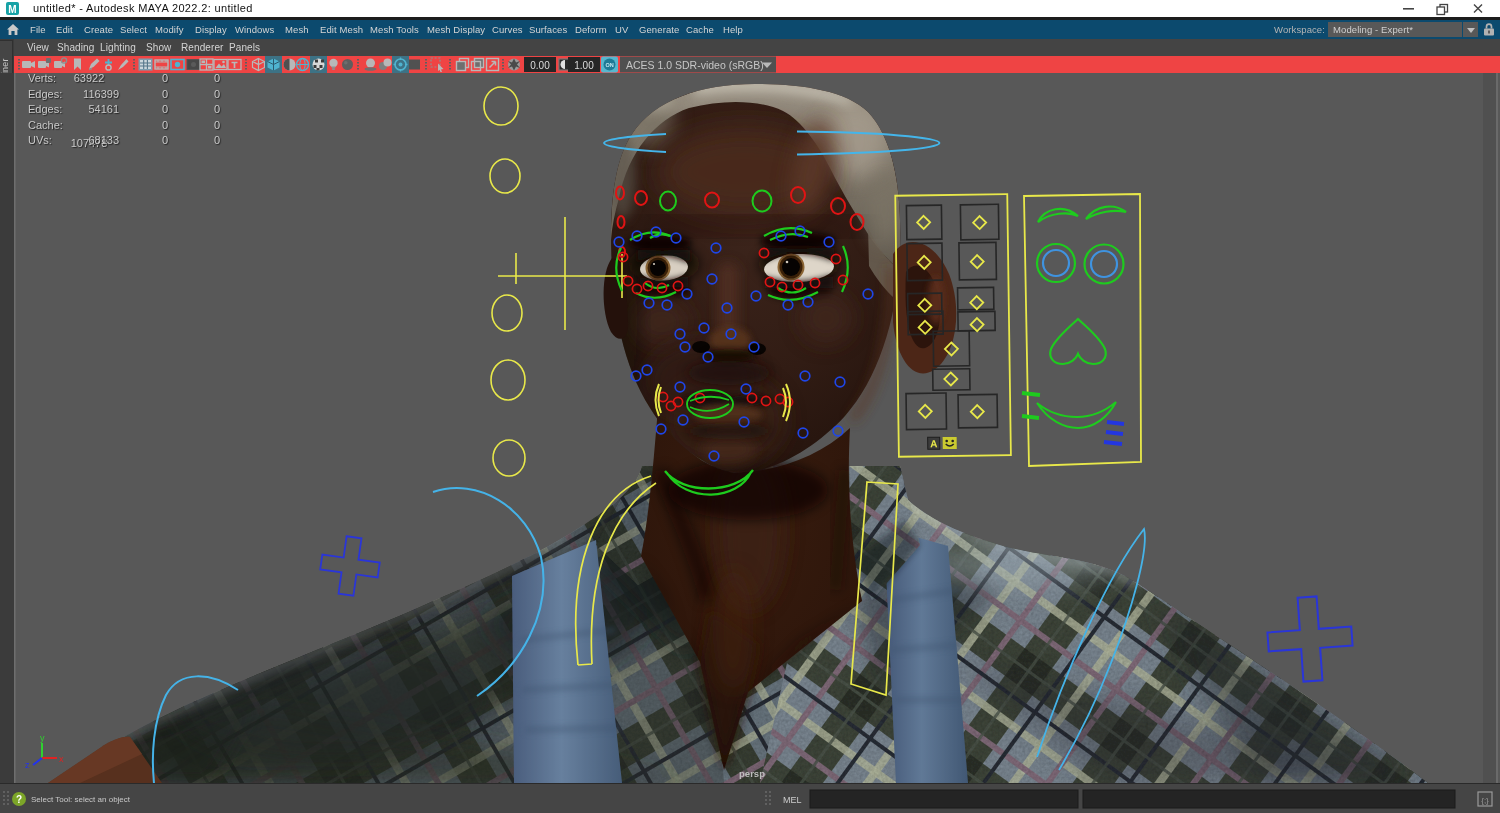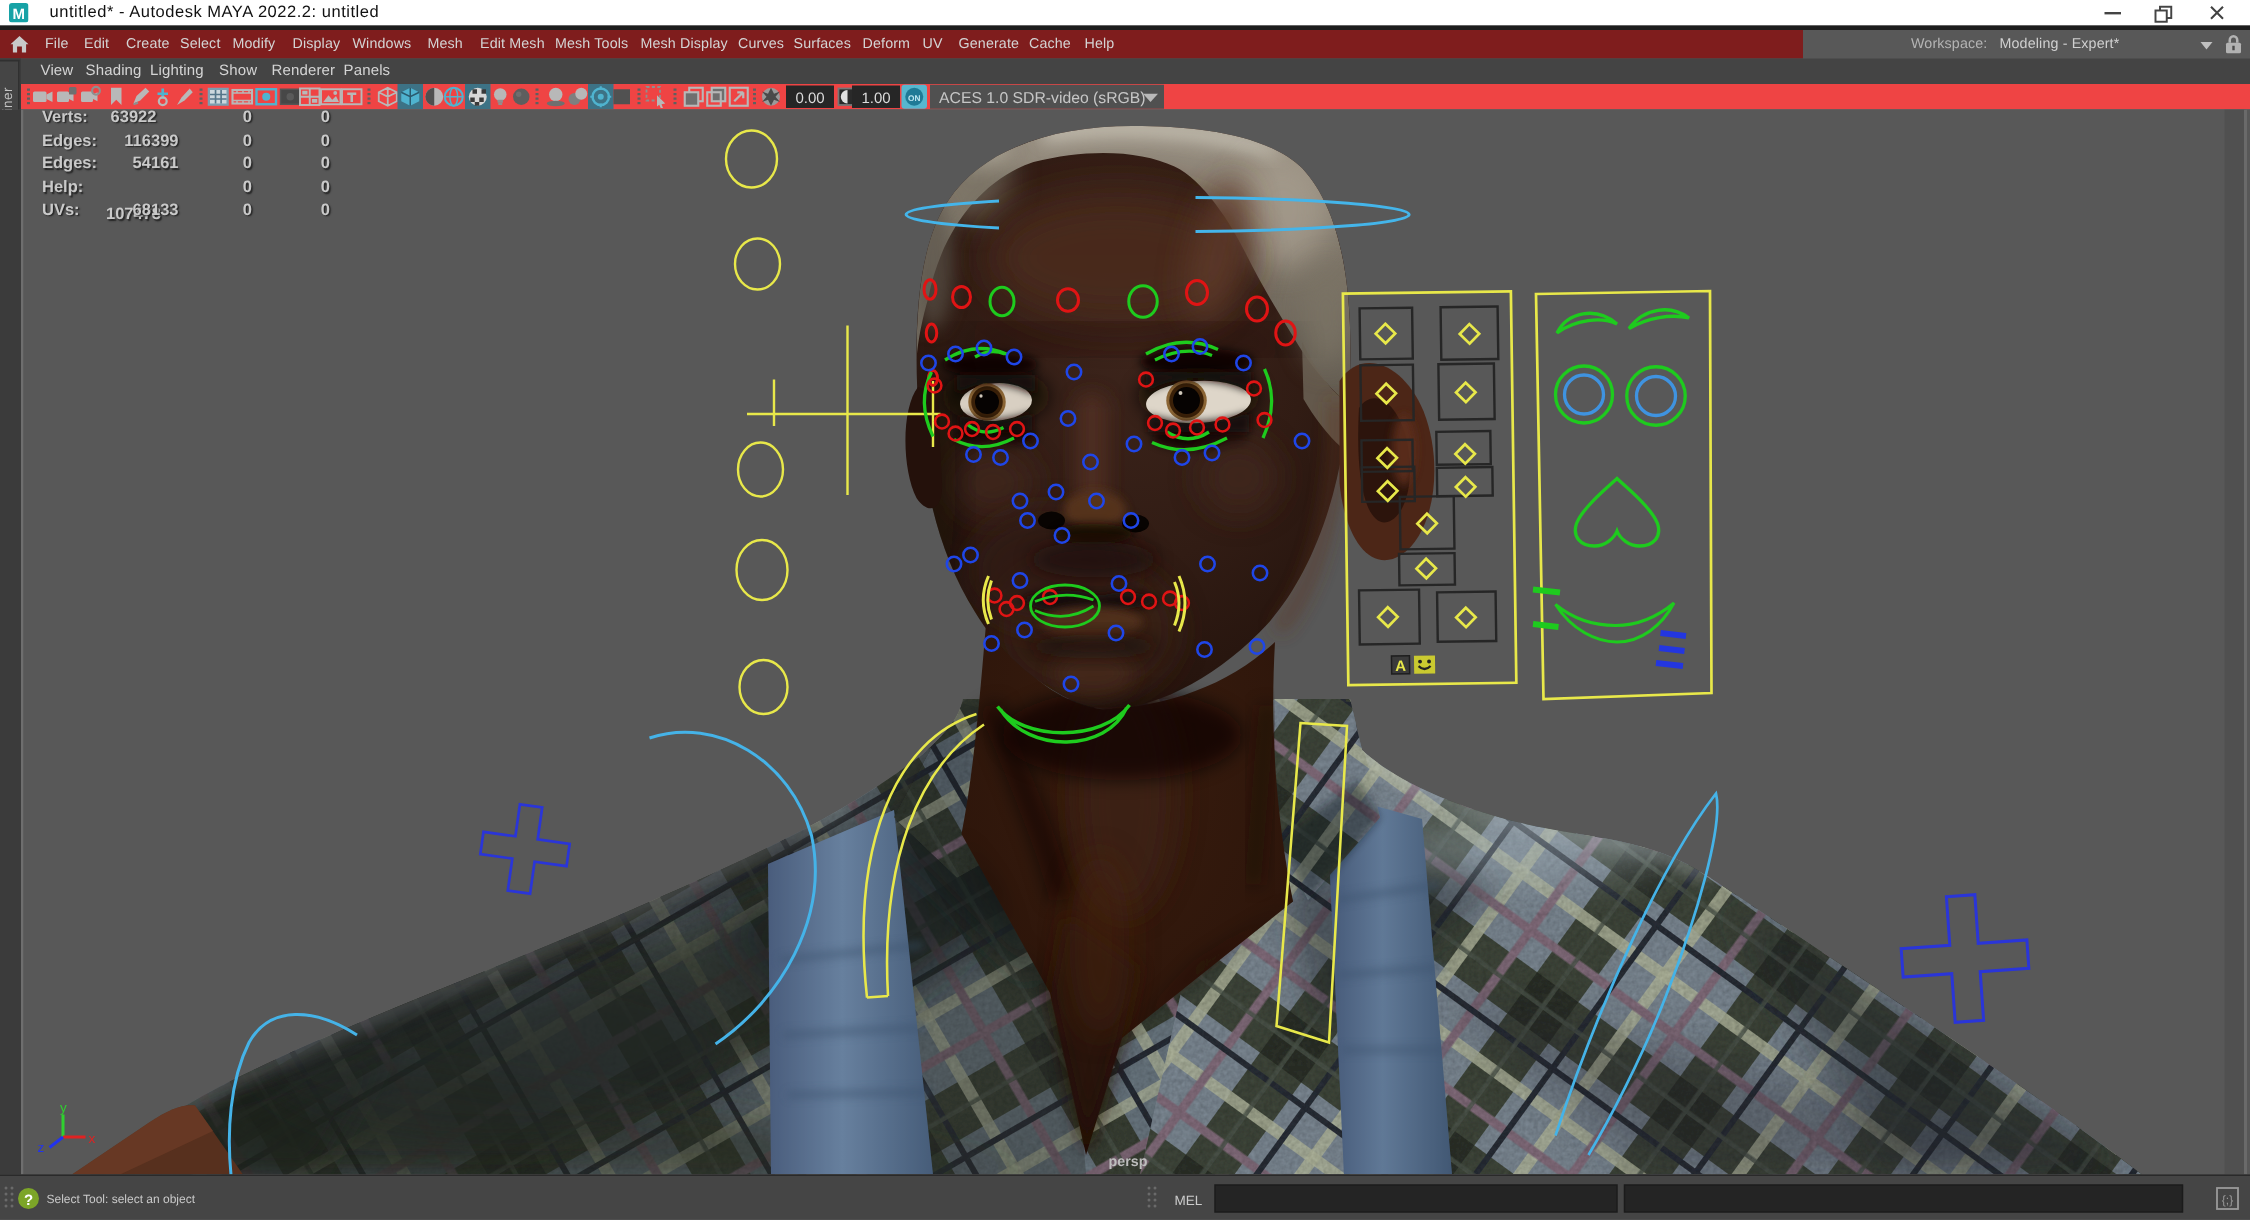--- a/index.html
+++ b/index.html
@@ -1,29 +1,29 @@
 <!DOCTYPE html>
 <html><head><meta charset="utf-8">
 <style>
 *{margin:0;padding:0;box-sizing:border-box}
 html,body{width:1500px;height:813px;overflow:hidden;background:#585858;font-family:"Liberation Sans",sans-serif}
 .abs{position:absolute}
 #titlebar{position:absolute;left:0;top:0;width:1500px;height:17px;background:#ffffff;color:#111}
 #titleline{position:absolute;left:0;top:17px;width:1500px;height:3px;background:#1d1d1d}
-#menubar{position:absolute;left:0;top:20px;width:1202px;height:19px;background:#7f1d1d;color:#d4d4d4;font-size:9.5px;letter-spacing:0.1px}
+#menubar{position:absolute;left:0;top:20px;width:1500px;height:19px;background:#0c4a6e;color:#d4d4d4;font-size:9.5px;letter-spacing:0.1px}
 #panelrow{position:absolute;left:0;top:39px;width:1500px;height:17px;background:#444444;color:#d4d4d4;font-size:10px;letter-spacing:0.1px}
 #toolbar{position:absolute;left:0;top:56px;width:1500px;height:17px;background:#ef4444}
 #sidebar{position:absolute;left:0;top:39px;width:14px;height:744px;background:#3b3b3b}
 #outtab{position:absolute;left:0;top:40px;width:13px;height:68px;background:#454545;border:1px solid #303030;border-left:none;color:#c4c4c4;font-size:11px}
 #outtab span{position:absolute;left:0px;top:1px;width:12px;height:66px;writing-mode:vertical-rl;transform:rotate(180deg);text-align:center;font-size:9px;letter-spacing:0.3px}
 #viewport{position:absolute;left:14px;top:73px;width:1486px;height:710px;background:#585858;border-left:1px solid #6e6e6e;border-top:1px solid #646464;border-right:1px solid #5e5e5e}
 #bottombar{position:absolute;left:0;top:783px;width:1500px;height:30px;background:#454545;border-top:1px solid #2a2a2a}
 .m{position:absolute;top:0;line-height:19px;white-space:nowrap}
 #panelrow .m{line-height:17px}
-.hud{position:absolute;color:#c9c9c9;font-size:11px;font-weight:bold;text-shadow:1px 1px 1px #222}
+.hud{position:absolute;color:#c9c9c9;font-size:11px;font-weight:normal;text-shadow:1px 1px 1px #222}
 svg{position:absolute;left:0;top:0}
 </style></head>
 <body>
 <div id="titlebar">
   <svg class="abs" style="left:6px;top:2px" width="13" height="13">
       <rect width="13" height="13" rx="2" fill="#17a2a6"></rect>
       <text x="6.5" y="10.5" font-size="10" font-weight="bold" fill="#fff" text-anchor="middle">M</text>
     </svg>
   <div class="abs" style="left:33px;top:2px;font-size:11px;letter-spacing:0.35px">untitled* - Autodesk MAYA 2022.2: untitled</div>
   <svg class="abs" style="left:1398px;top:0" width="102" height="17">
@@ -567,21 +567,21 @@
     <div class="hud" style="left:128px;top:72px;width:40px;text-align:right">0</div>
     <div class="hud" style="left:180px;top:72px;width:40px;text-align:right">0</div>
     <div class="hud" style="left:28px;top:87.6px;width:40px">Edges:</div>
     <div class="hud" style="left:59px;top:87.6px;width:60px;text-align:right">116399</div>
     <div class="hud" style="left:128px;top:87.6px;width:40px;text-align:right">0</div>
     <div class="hud" style="left:180px;top:87.6px;width:40px;text-align:right">0</div>
     <div class="hud" style="left:28px;top:103.19999999999999px;width:40px">Edges:</div>
     <div class="hud" style="left:59px;top:103.19999999999999px;width:60px;text-align:right">54161</div>
     <div class="hud" style="left:128px;top:103.19999999999999px;width:40px;text-align:right">0</div>
     <div class="hud" style="left:180px;top:103.19999999999999px;width:40px;text-align:right">0</div>
-    <div class="hud" style="left:28px;top:118.79999999999998px;width:40px">Help:</div>
+    <div class="hud" style="left:28px;top:118.79999999999998px;width:40px">Cache:</div>
     <div class="hud" style="left:59px;top:137px;width:60px;text-align:center">107478</div>
     <div class="hud" style="left:128px;top:118.79999999999998px;width:40px;text-align:right">0</div>
     <div class="hud" style="left:180px;top:118.79999999999998px;width:40px;text-align:right">0</div>
     <div class="hud" style="left:28px;top:134.39999999999998px;width:40px">UVs:</div>
     <div class="hud" style="left:59px;top:134.39999999999998px;width:60px;text-align:right">68133</div>
     <div class="hud" style="left:128px;top:134.39999999999998px;width:40px;text-align:right">0</div>
     <div class="hud" style="left:180px;top:134.39999999999998px;width:40px;text-align:right">0</div>
   </div>
 <div id="bottombar">
   <svg class="abs" style="left:0;top:0" width="1500" height="30">

